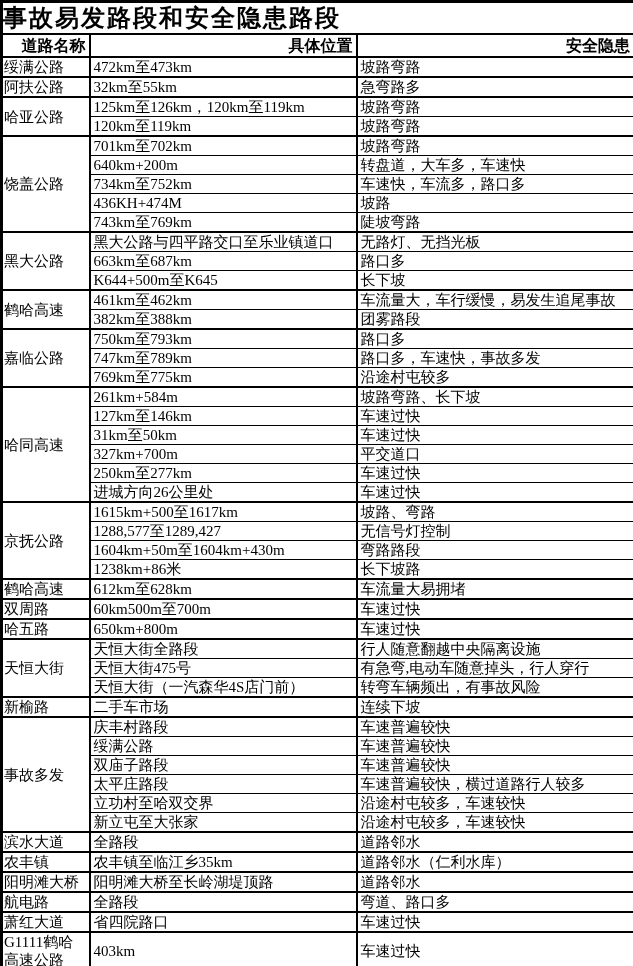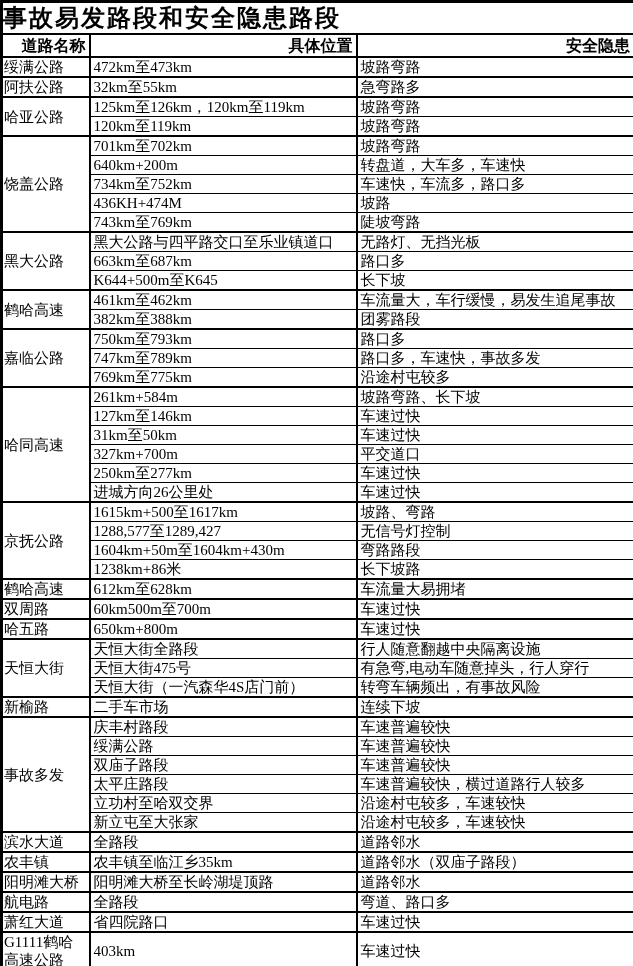--- a/index.html
+++ b/index.html
@@ -270,21 +270,21 @@
           <td class="haz">沿途村屯较多，车速较快</td>
         </tr>
         <tr class="group-start">
           <td class="road" rowspan="1">滨水大道</td>
           <td class="loc">全路段</td>
           <td class="haz">道路邻水</td>
         </tr>
         <tr class="group-start">
           <td class="road" rowspan="1">农丰镇</td>
           <td class="loc">农丰镇至临江乡35km</td>
-          <td class="haz">道路邻水（双庙子路段）</td>
+          <td class="haz">道路邻水（仁利水库）</td>
         </tr>
         <tr class="group-start">
           <td class="road" rowspan="1">阳明滩大桥</td>
           <td class="loc">阳明滩大桥至长岭湖堤顶路</td>
           <td class="haz">道路邻水</td>
         </tr>
         <tr class="group-start">
           <td class="road" rowspan="1">航电路</td>
           <td class="loc">全路段</td>
           <td class="haz">弯道、路口多</td>

